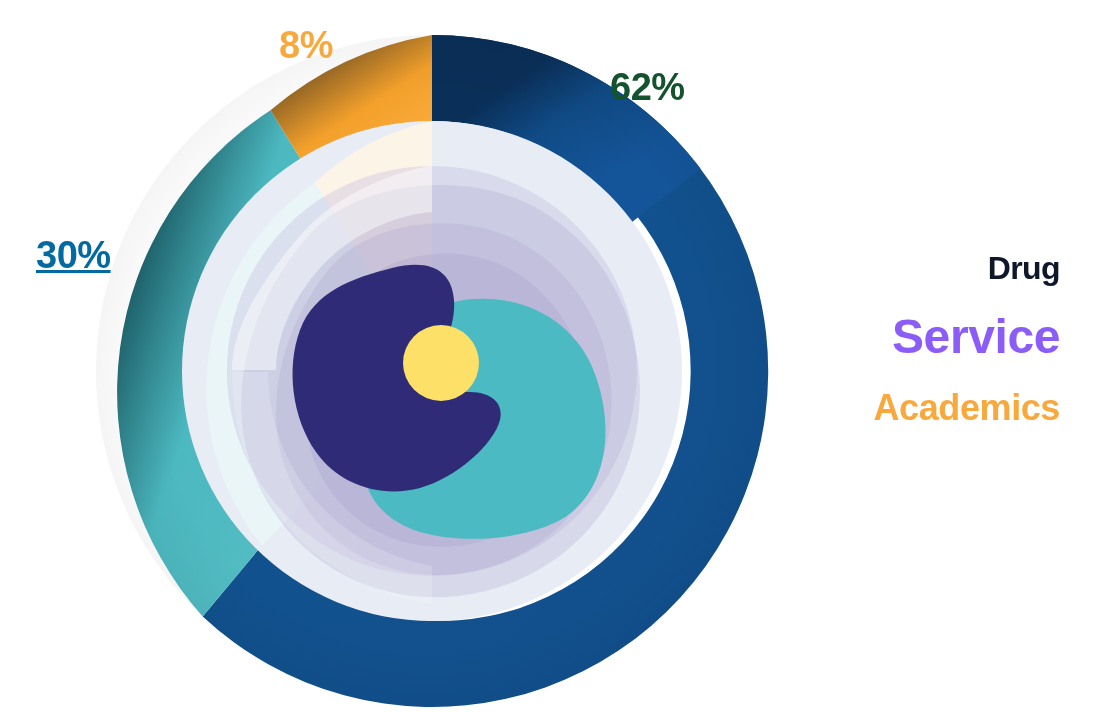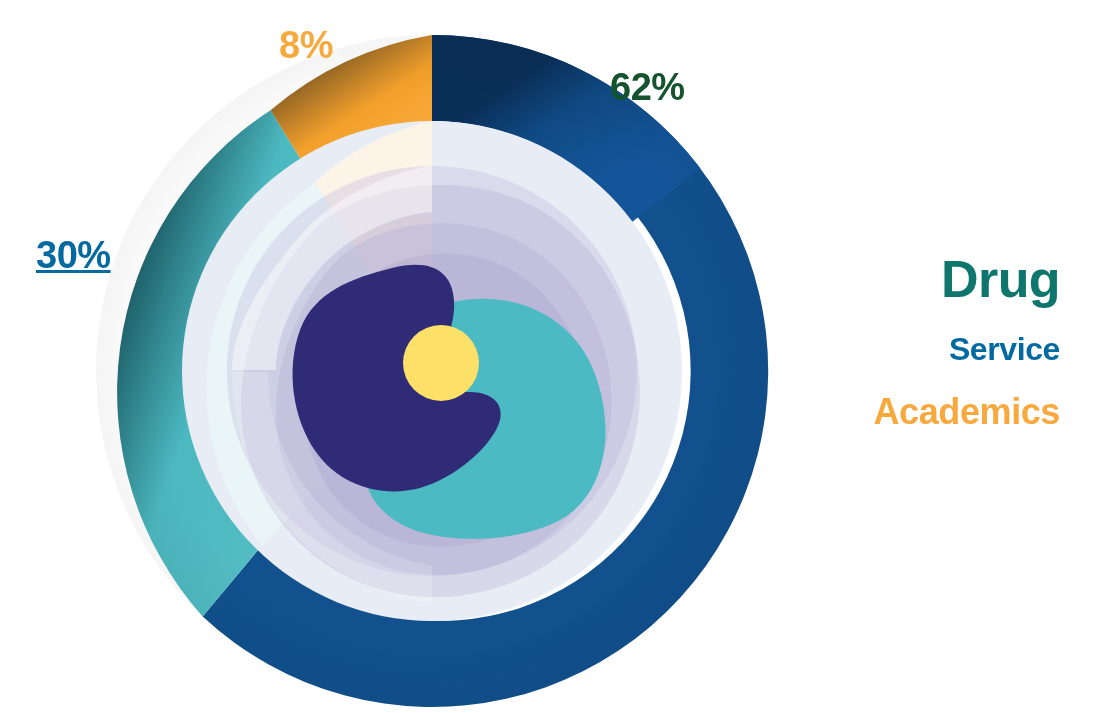--- a/index.html
+++ b/index.html
@@ -55,27 +55,27 @@
     text-align: right;
   }
   .legend-item {
     font-family: "Liberation Sans", sans-serif;
     font-weight: bold;
     line-height: 1.06;
     margin-bottom: 26px;
   }
   .legend-item:last-child { margin-bottom: 0; text-align: right; }
   #legend-item-drug-developers {
-    color: #0f766e;
-    font-size: 52px;
+    color: #0f172a;
+    font-size: 32px;
     letter-spacing: -0.6px;
   }
   #legend-item-service-providers {
-    color: #0369a1;
-    font-size: 32px;
+    color: #8b5cf6;
+    font-size: 48px;
     letter-spacing: -0.4px;
   }
   #legend-item-academics {
     color: #f7a93e;
     font-size: 36px;
     letter-spacing: -0.4px;
   }
 </style>
 </head>
 <body>

